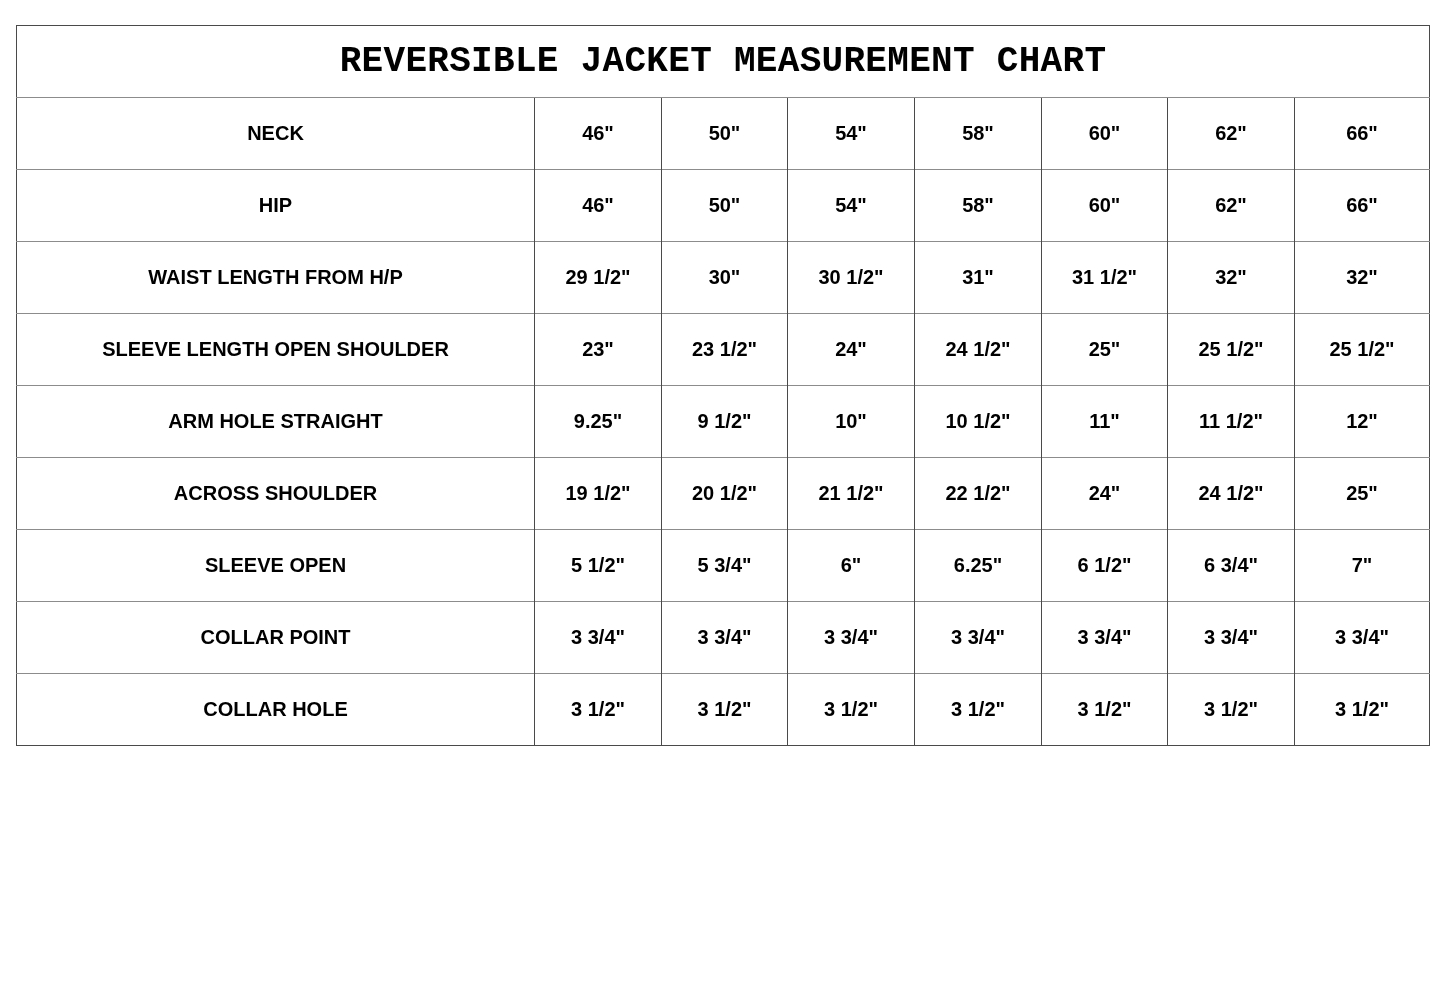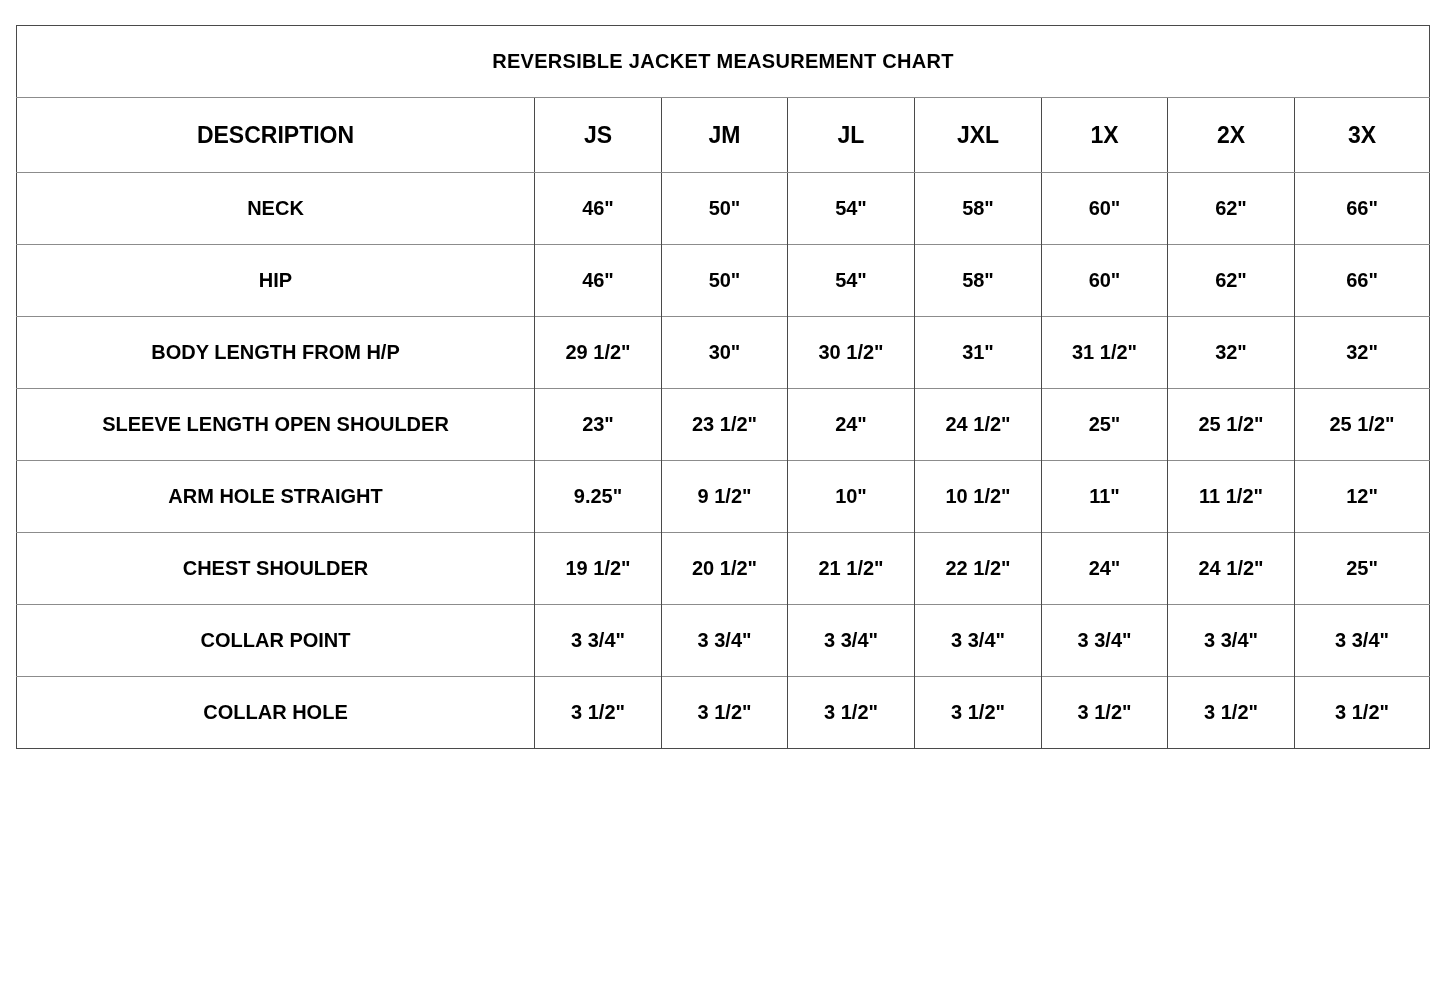--- a/index.html
+++ b/index.html
@@ -30,23 +30,24 @@
     text-align: center;
     vertical-align: middle;
     font-weight: bold;
     color: #000000;
     padding: 0 4px;
     overflow: hidden;
     white-space: nowrap;
   }
   tr.title-row th {
     height: 71px;
-    font-size: 20px;
+    font-size: 36px;
     letter-spacing: 0.3px;
     border-bottom: 1px solid #8c8c8c;
+    font-family: Liberation Mono, monospace;
   }
   tr.header-row th {
     height: 74px;
     font-size: 23px;
     border-left: 1px solid #4a4a4a;
     border-bottom: 1px solid #8c8c8c;
   }
   tr.header-row th:first-child {
     border-left: none;
   }
@@ -72,30 +73,20 @@
       <col style="width:127px">
       <col style="width:127px">
       <col style="width:126px">
       <col style="width:127px">
       <col style="width:135px">
     </colgroup>
     <thead>
       <tr class="title-row">
         <th colspan="8">REVERSIBLE JACKET MEASUREMENT CHART</th>
       </tr>
-      <tr class="header-row" id="header-row">
-          <th>DESCRIPTION</th>
-          <th>JS</th>
-          <th>JM</th>
-          <th>JL</th>
-          <th>JXL</th>
-          <th>1X</th>
-          <th>2X</th>
-          <th>3X</th>
-        </tr>
     </thead>
     <tbody id="table-body">
         <tr>
           <td>NECK</td>
           <td>46"</td>
           <td>50"</td>
           <td>54"</td>
           <td>58"</td>
           <td>60"</td>
           <td>62"</td>
@@ -105,21 +96,21 @@
           <td>HIP</td>
           <td>46"</td>
           <td>50"</td>
           <td>54"</td>
           <td>58"</td>
           <td>60"</td>
           <td>62"</td>
           <td>66"</td>
         </tr>
         <tr>
-          <td>BODY LENGTH FROM H/P</td>
+          <td>WAIST LENGTH FROM H/P</td>
           <td>29 1/2"</td>
           <td>30"</td>
           <td>30 1/2"</td>
           <td>31"</td>
           <td>31 1/2"</td>
           <td>32"</td>
           <td>32"</td>
         </tr>
         <tr>
           <td>SLEEVE LENGTH OPEN SHOULDER</td>
@@ -135,28 +126,38 @@
           <td>ARM HOLE STRAIGHT</td>
           <td>9.25"</td>
           <td>9 1/2"</td>
           <td>10"</td>
           <td>10 1/2"</td>
           <td>11"</td>
           <td>11 1/2"</td>
           <td>12"</td>
         </tr>
         <tr>
-          <td>CHEST SHOULDER</td>
+          <td>ACROSS SHOULDER</td>
           <td>19 1/2"</td>
           <td>20 1/2"</td>
           <td>21 1/2"</td>
           <td>22 1/2"</td>
           <td>24"</td>
           <td>24 1/2"</td>
           <td>25"</td>
+        </tr>
+        <tr>
+          <td>SLEEVE OPEN</td>
+          <td>5 1/2"</td>
+          <td>5 3/4"</td>
+          <td>6"</td>
+          <td>6.25"</td>
+          <td>6 1/2"</td>
+          <td>6 3/4"</td>
+          <td>7"</td>
         </tr>
         <tr>
           <td>COLLAR POINT</td>
           <td>3 3/4"</td>
           <td>3 3/4"</td>
           <td>3 3/4"</td>
           <td>3 3/4"</td>
           <td>3 3/4"</td>
           <td>3 3/4"</td>
           <td>3 3/4"</td>

